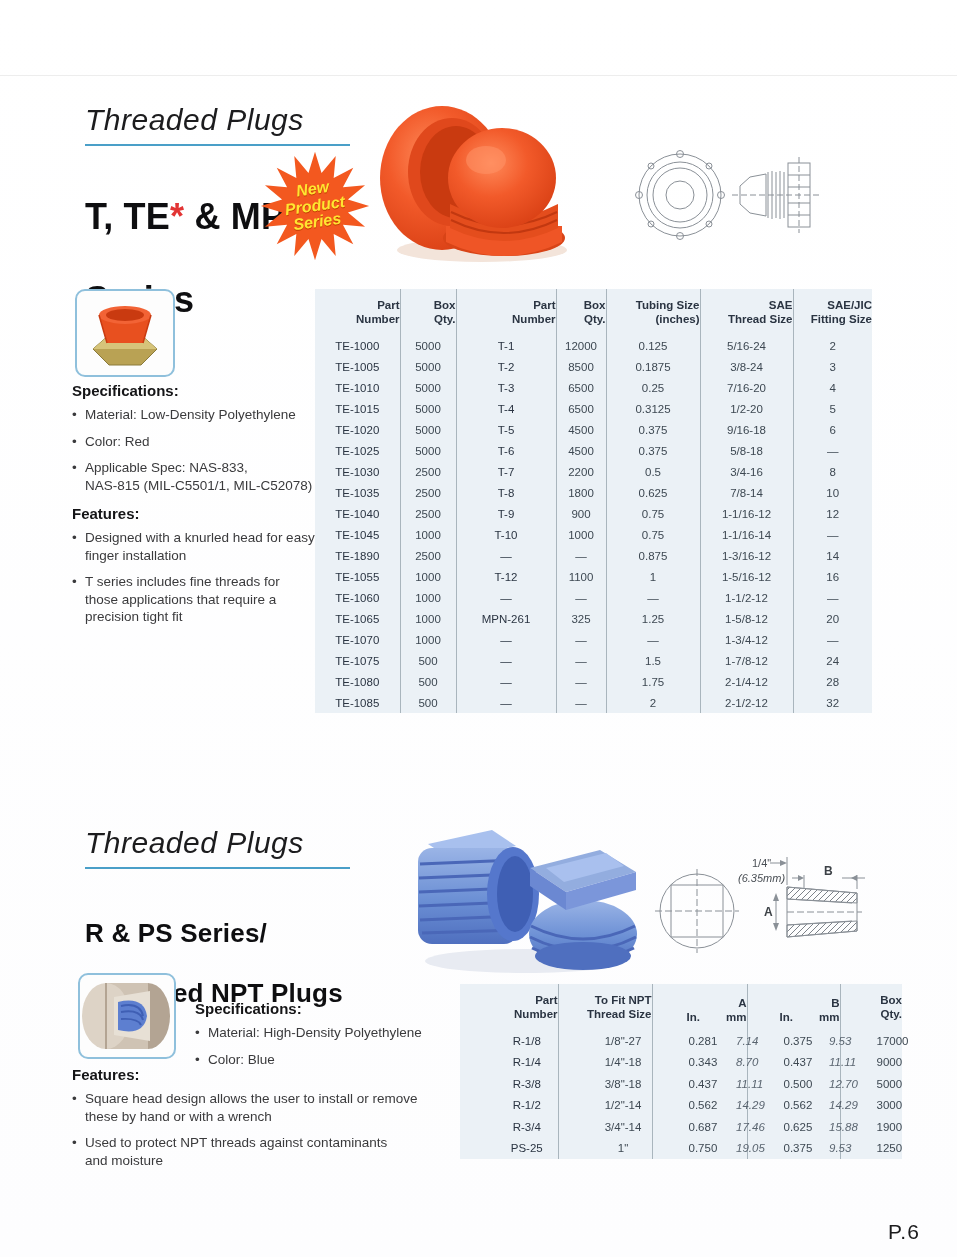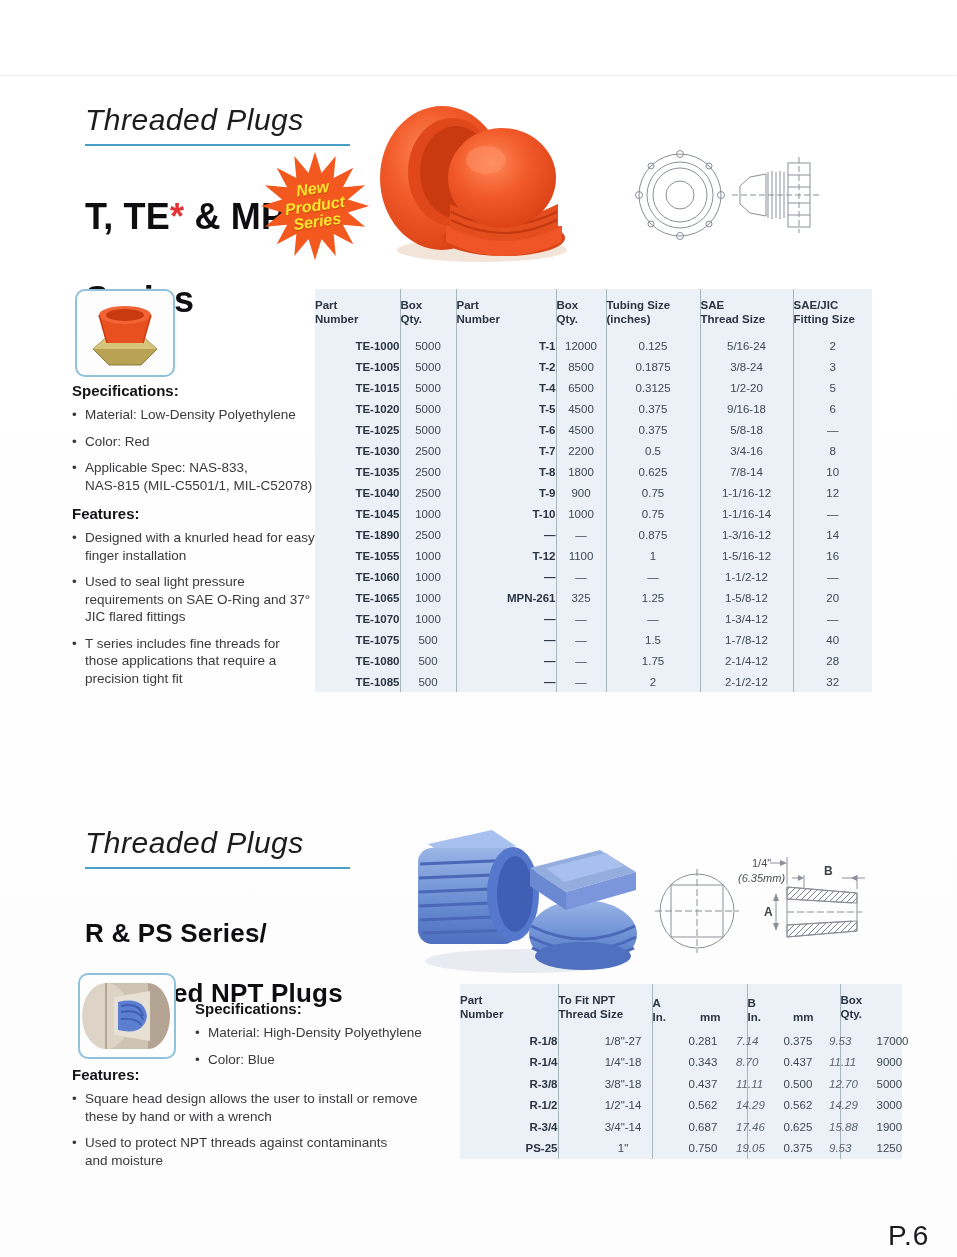--- a/index.html
+++ b/index.html
@@ -25,34 +25,34 @@
   ul.bullets li { position:relative; padding-left:13px; font-size:13.5px; color:#3a3a3c; line-height:1.3; margin-bottom:9px; white-space:pre-line; }
   ul.bullets li::before { content:"•"; position:absolute; left:0; top:0; color:#3a3a3c; }
   .red-note { font-size:16.5px; font-weight:bold; font-style:italic; color:#de3b3b; line-height:1.22; white-space:pre-line; }
 
   
   .img-box { border:2px solid #8fc0dc; border-radius:10px; background:#fdfdfd; overflow:hidden; }
 
   
   table { border-collapse:collapse; table-layout:fixed; }
   .data-table { background:#ebf1f6; }
-  .data-table th { font-size:11.5px; font-weight:bold; color:#2a3442; text-align:left; vertical-align:middle; white-space:pre-line; line-height:1.25; }
+  .data-table th { font-size:11.5px; font-weight:bold; color:#2a3442; text-align:right; vertical-align:middle; white-space:pre-line; line-height:1.25; }
   .data-table td { font-size:11.5px; color:#3d4852; text-align:center; vertical-align:middle; height:21px; }
-  .data-table td.b { font-weight:bold; color:#2a3442;text-align:right; }
+  .data-table td.b { font-weight:normal; color:#2a3442; }
   .data-table td.i, .data-table th.i { font-style:italic; color:#5a6570; }
   .br { border-right:1px solid #a9b5bd; }
   #te-table { width:557px; }
   #te-table th { height:46px; }
   #te-table td { height:21px; }
   #r-table { width:442px; }
   #r-table thead tr.r1 th { height:26px; }
   #r-table thead tr.r2 th { height:20px; }
   #r-table td { height:21.5px;padding-left:36px; }
 
-  .page-number { font-size:28px; color:#1b1b1d; letter-spacing:1px; }
+  .page-number { font-size:21px; color:#1b1b1d; letter-spacing:1px; }
 
   svg text { font-family:"Liberation Sans", sans-serif; }
 </style>
 </head>
 <body>
 
 <div class="page">
   <div class="scan-edge"></div>
 
   <div class="abs script-title" style="left:85px; top:103px;">Threaded Plugs</div>
@@ -148,23 +148,20 @@
         <li>Applicable Spec: NAS-833,
 NAS-815 (MIL-C5501/1, MIL-C52078)</li>
       </ul>
   </div>
 
   <div class="abs" style="left:72px; top:505px; width:255px;">
     <div class="block-heading">Features:</div>
     <ul class="bullets">
         <li>Designed with a knurled head for easy
 finger installation</li>
-        <li>Used to seal light pressure
-requirements on SAE O-Ring and 37°
-JIC flared fittings</li>
         <li>T series includes fine threads for
 those applications that require a
 precision tight fit</li>
       </ul>
   </div>
 
 
   <table id="te-table" class="abs data-table" style="left:315px; top:289px;">
     <colgroup>
       <col style="width:85px">
@@ -206,20 +203,29 @@
         <tr>
           <td class="b br">TE-1005</td>
           <td class="br">5000</td>
           <td class="b br">T-2</td>
           <td class="br">8500</td>
           <td class="br">0.1875</td>
           <td class="br">3/8-24</td>
           <td>3</td>
         </tr>
         <tr>
+          <td class="b br">TE-1010</td>
+          <td class="br">5000</td>
+          <td class="b br">T-3</td>
+          <td class="br">6500</td>
+          <td class="br">0.25</td>
+          <td class="br">7/16-20</td>
+          <td>4</td>
+        </tr>
+        <tr>
           <td class="b br">TE-1015</td>
           <td class="br">5000</td>
           <td class="b br">T-4</td>
           <td class="br">6500</td>
           <td class="br">0.3125</td>
           <td class="br">1/2-20</td>
           <td>5</td>
         </tr>
         <tr>
           <td class="b br">TE-1020</td>
@@ -320,21 +326,21 @@
           <td class="br">1-3/4-12</td>
           <td>—</td>
         </tr>
         <tr>
           <td class="b br">TE-1075</td>
           <td class="br">500</td>
           <td class="b br">—</td>
           <td class="br">—</td>
           <td class="br">1.5</td>
           <td class="br">1-7/8-12</td>
-          <td>40</td>
+          <td>24</td>
         </tr>
         <tr>
           <td class="b br">TE-1080</td>
           <td class="br">500</td>
           <td class="b br">—</td>
           <td class="br">—</td>
           <td class="br">1.75</td>
           <td class="br">2-1/4-12</td>
           <td>28</td>
         </tr>

